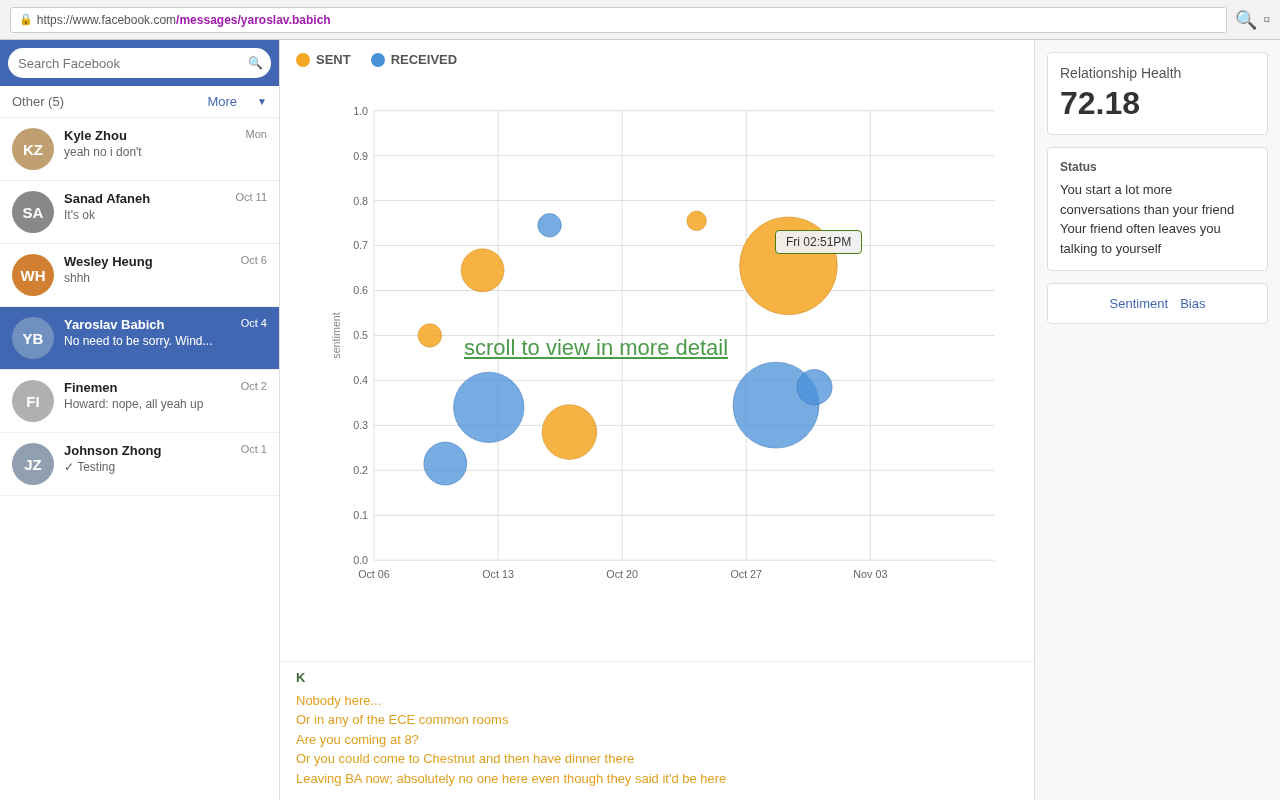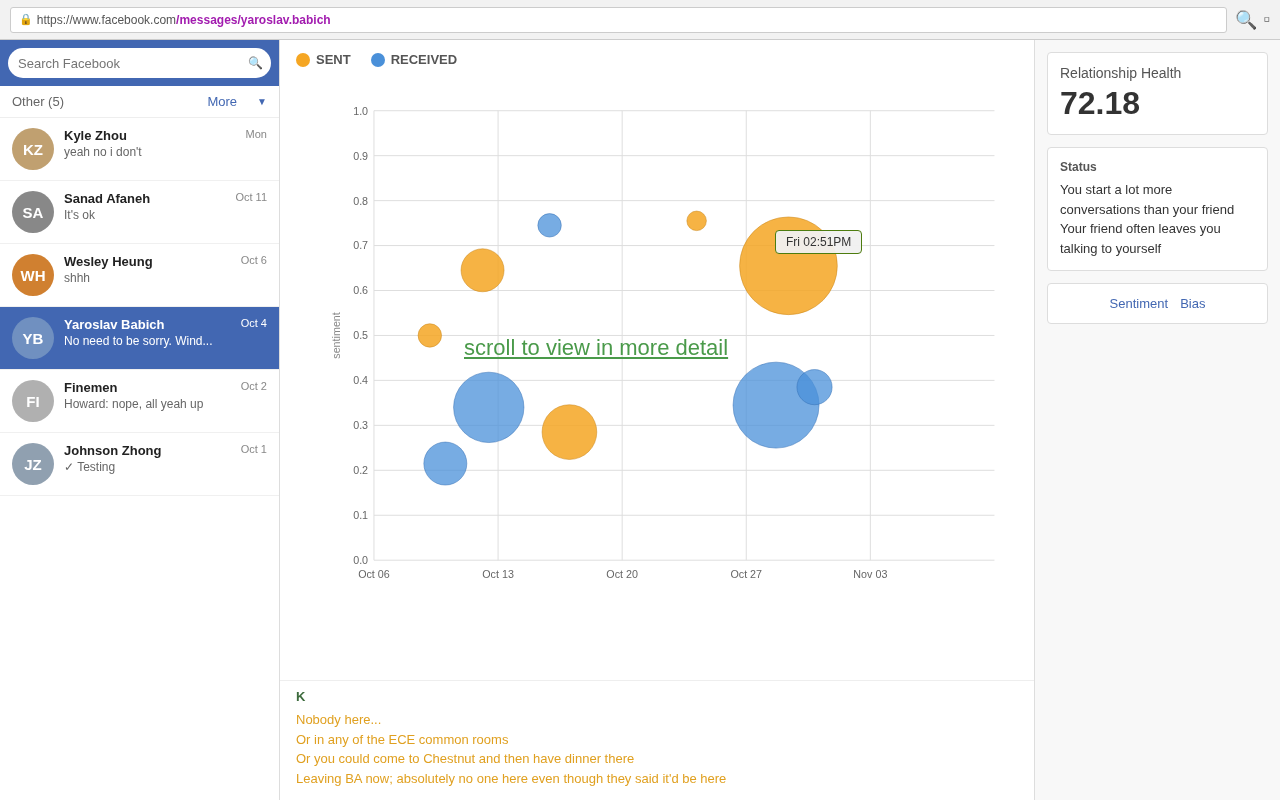--- a/index.html
+++ b/index.html
@@ -385,20 +385,21 @@
       <div class="scroll-hint" style="left: 184px; top: 260px; text-decoration: underline;">
         <span>scroll to view in more detail</span>
       </div>
     </div>
 
     <div class="message-area">
       <div class="message-sender">K</div>
       <div id="message-lines">
           <div class="message-text">Nobody here...</div>
           <div class="message-text">Or in any of the ECE common rooms</div>
+          <div class="message-text">Are you coming at 8?</div>
           <div class="message-text">Or you could come to Chestnut and then have dinner there</div>
           <div class="message-text">Leaving BA now; absolutely no one here even though they said it'd be here</div>
         </div>
     </div>
   </div>
 
   <div class="right-panel">
     <div class="panel-card">
       <div class="panel-card-title">Relationship Health</div>
       <div class="panel-card-value">72.18</div>

